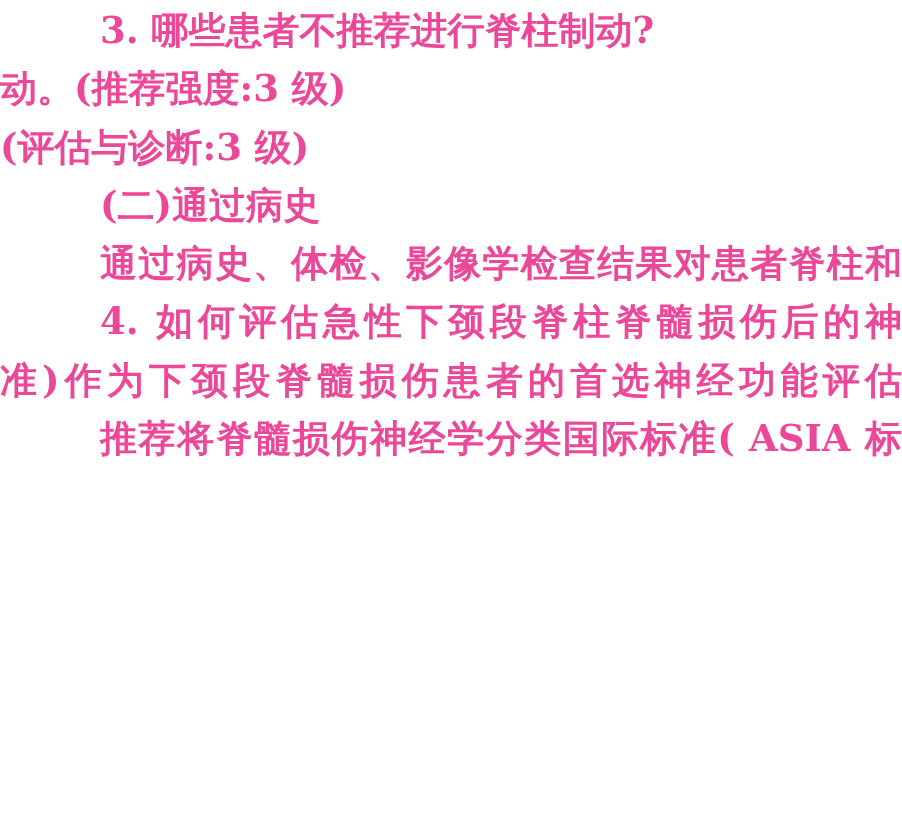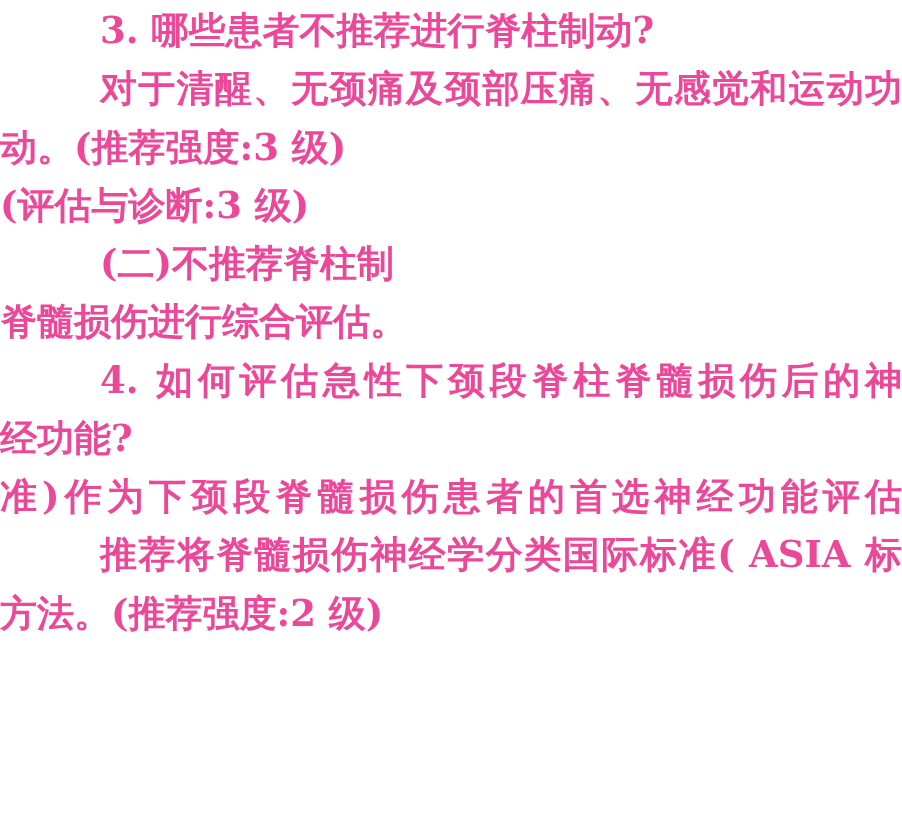--- a/index.html
+++ b/index.html
@@ -41,36 +41,33 @@
     text-align-last: justify;
   }
 </style>
 </head>
 <body>
 
 <div class="page">
 
   <p class="line indent">3. 哪些患者不推荐进行脊柱制动?</p>
 
-  <p class="line indent stretch">对于清醒、无颈痛及颈部压痛、无感觉和运动功</p>
 
 
   <p class="line">动。(推荐强度:3 级)</p>
 
 
   <p class="line">(评估与诊断:3 级)</p>
 
-  <p class="line indent">(二)不推荐脊柱制</p>
+  <p class="line indent">(二)通过病史</p>
 
+  <p class="line indent stretch">通过病史、体检、影像学检查结果对患者脊柱和</p>
 
-  <p class="line">脊髓损伤进行综合评估。</p>
 
   <p class="line indent stretch">4. 如何评估急性下颈段脊柱脊髓损伤后的神</p>
 
-  <p class="line">经功能?</p>
 
   <p class="line stretch">准)作为下颈段脊髓损伤患者的首选神经功能评估</p>
 
   <p class="line indent stretch">推荐将脊髓损伤神经学分类国际标准( ASIA 标</p>
 
-  <p class="line">方法。(推荐强度:2 级)</p>
 
 </div>
 
 </body></html>

